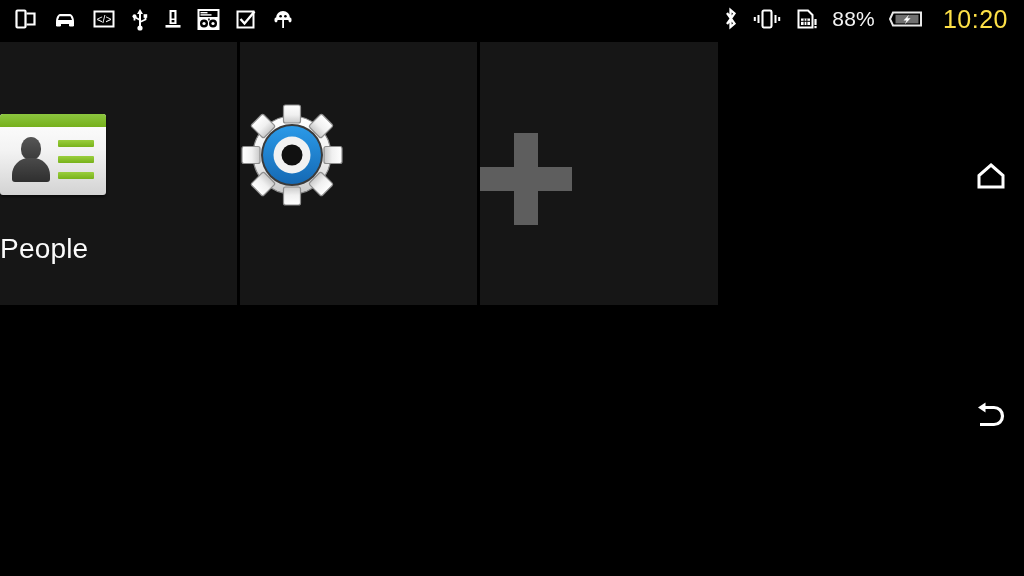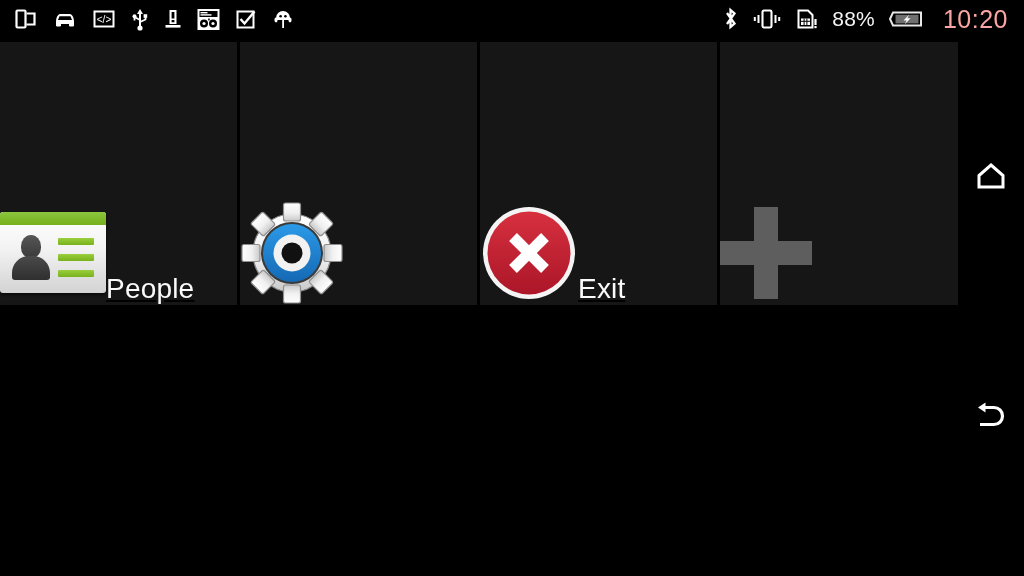--- a/index.html
+++ b/index.html
@@ -48,43 +48,42 @@
     display: block;
     line-height: 0;
   }
   .status-text {
     color: #f2f2f2;
     font-size: 21px;
     letter-spacing: 0.2px;
     font-family: "Liberation Sans", sans-serif;
   }
   #battery-percent { font-size: 21px; color: #f4f4f4; }
-  #clock { font-size: 25px; color: #fca5a5; margin-left: 6px; letter-spacing: 0.5px;}
+  #clock { font-size: 25px; color: #fde047; margin-left: 6px; letter-spacing: 0.5px;}
 
   
   #panel-row {
     position: absolute;
     left: 0;
     top: 42px;
     width: 958px;
     height: 263px;
     display: flex;
     background: #000000;
   }
   .panel {
     position: relative;
     width: 237px;
     height: 263px;
     background: #161616;
     margin-right: 3px;
     display: flex;
-    flex-direction: row;
-    align-items: flex-end;
+    flex-direction: column;
+    align-items: flex-start;
     justify-content: flex-start;
-    text-decoration: underline;
   }
   .panel:last-child { margin-right: 0; width: 238px;}
   .panel-icon {
     margin-top: 60px;
     height: 105px;
     display: flex;
     align-items: center;
     justify-content: center;
   }
   .panel-label {
@@ -362,41 +361,20 @@
               <circle cx="0" cy="0" r="31" fill="#3a3a3a"></circle>
               <circle cx="0" cy="0" r="29" fill="url(#blueGrad)"></circle>
               <circle cx="0" cy="0" r="18.5" fill="#f2f2f2"></circle>
               <circle cx="0" cy="0" r="10.5" fill="#111111"></circle>
             </g>
           </svg>
         </div>
       </div>
     </div>
 
-    <div class="panel">
-      <div class="panel-icon">
-        <div class="exit-wrap">
-          <svg width="98" height="98" viewBox="0 0 98 98">
-            <defs>
-              <linearGradient id="redGrad" x1="0" y1="0" x2="0" y2="1">
-                <stop offset="0%" stop-color="#d7303f"></stop>
-                <stop offset="100%" stop-color="#ab1628"></stop>
-              </linearGradient>
-            </defs>
-            <circle cx="49" cy="49" r="46" fill="#f4f4f4"></circle>
-            <circle cx="49" cy="49" r="41.5" fill="url(#redGrad)"></circle>
-            <g stroke="#ffffff" stroke-width="11" stroke-linecap="butt">
-              <line x1="33" y1="33" x2="65" y2="65"></line>
-              <line x1="65" y1="33" x2="33" y2="65"></line>
-            </g>
-          </svg>
-        </div>
-      </div>
-      <div class="panel-label">Exit</div>
-    </div>
 
     <div class="panel">
       <div class="panel-icon" style="margin-top:84px;">
         <div class="plus-wrap">
           <div class="plus-bar-h"></div>
           <div class="plus-bar-v"></div>
         </div>
       </div>
       <div class="panel-label"></div>
     </div>

